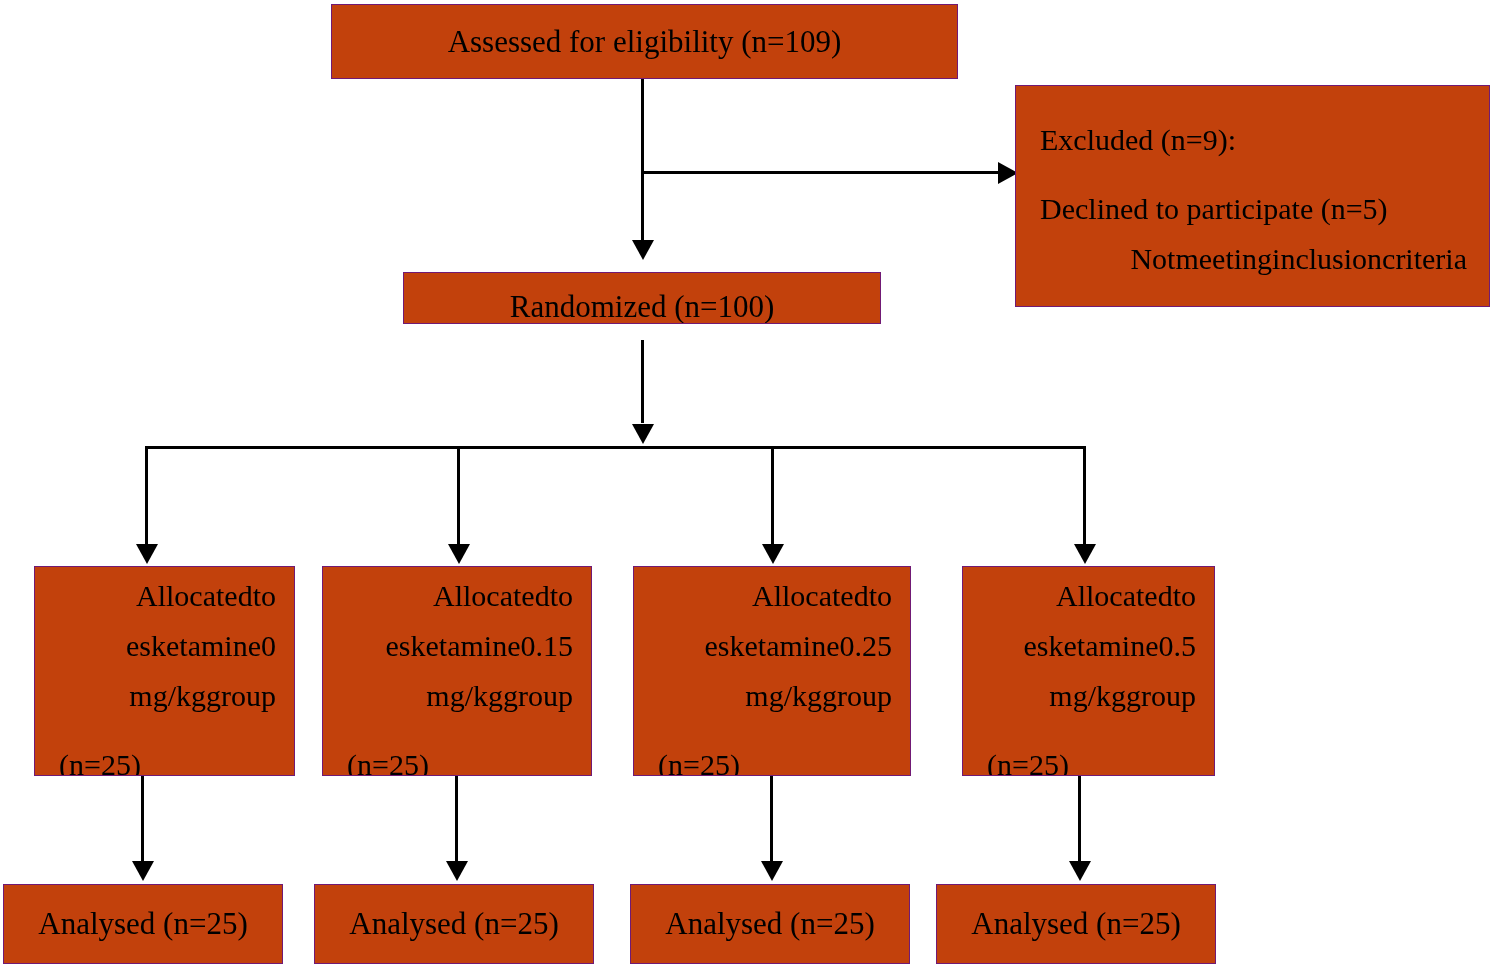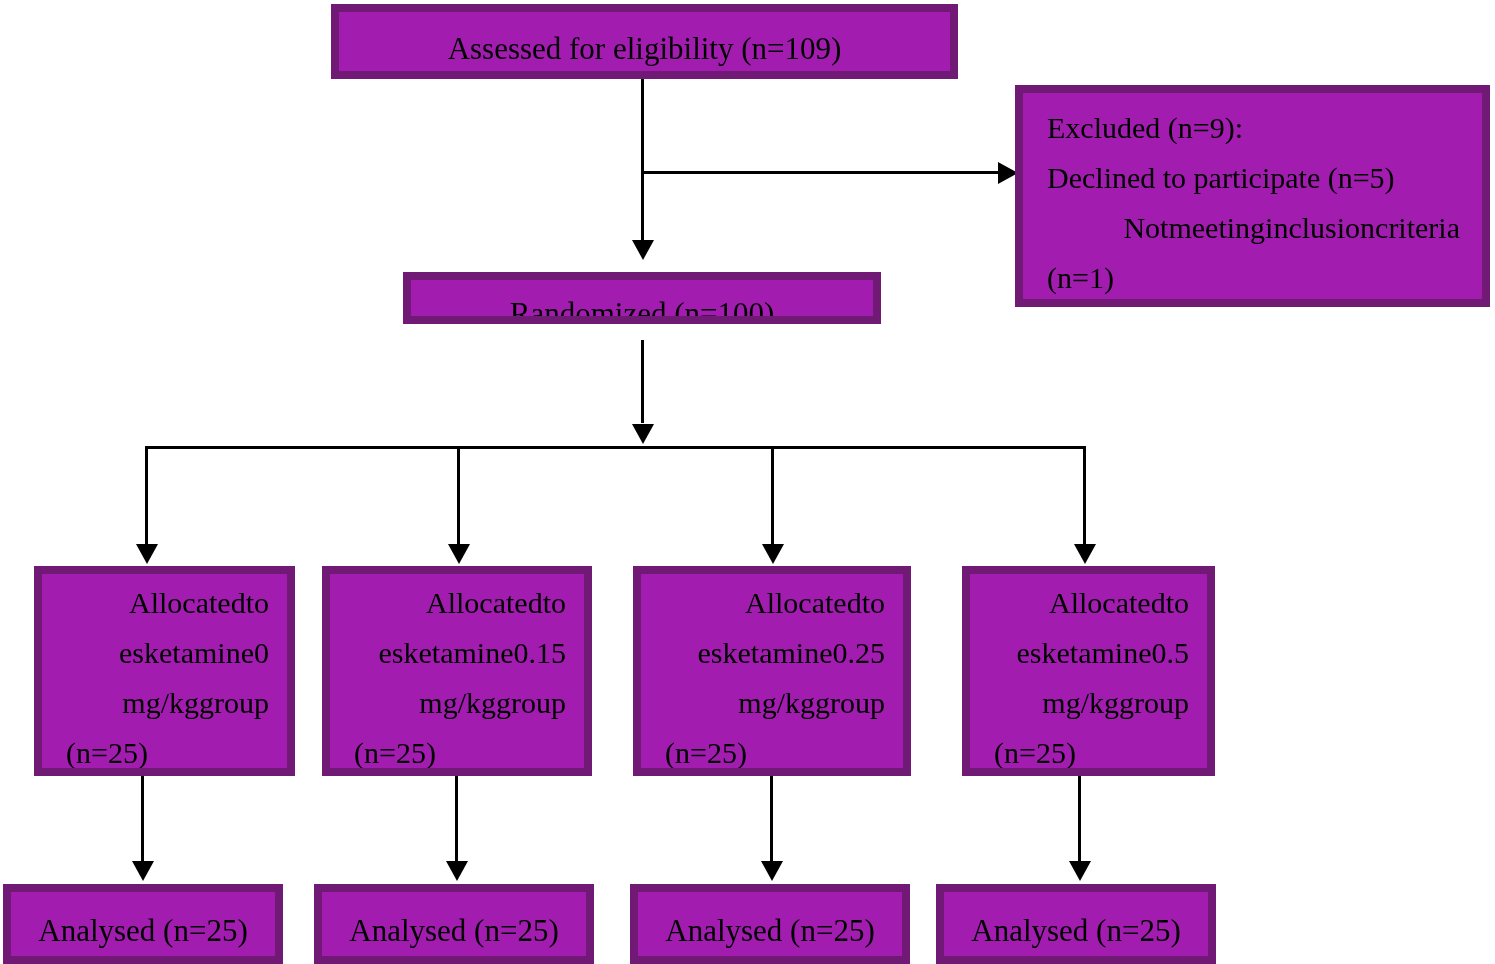--- a/index.html
+++ b/index.html
@@ -15,22 +15,22 @@
     background: #ffffff;
     font-family: "Liberation Serif", "DejaVu Serif", serif;
     color: #000000;
     overflow: hidden;
   }
 
   
   .box {
     position: absolute;
     box-sizing: border-box;
-    border: 8px solid #701a75;
-    background: #a21caf;
+    border: 1px solid #701a75;
+    background: #c2410c;
     overflow: hidden;
   }
 
   
   .center-line {
     position: absolute;
     left: 0; right: 0;
     text-align: center;
     font-size: 31px;
     line-height: 34px;
@@ -45,20 +45,21 @@
     font-size: 30px;
     line-height: 50px;
     white-space: nowrap;
     display: flex;
   }
   .block .line.justify {
     justify-content: flex-end;
   }
   .block .line.left {
     justify-content: flex-start;
+    margin-top: 19px;
   }
 
   
   .vline {
     position: absolute;
     width: 3px;
     background: #000000;
   }
   .hline {
     position: absolute;

